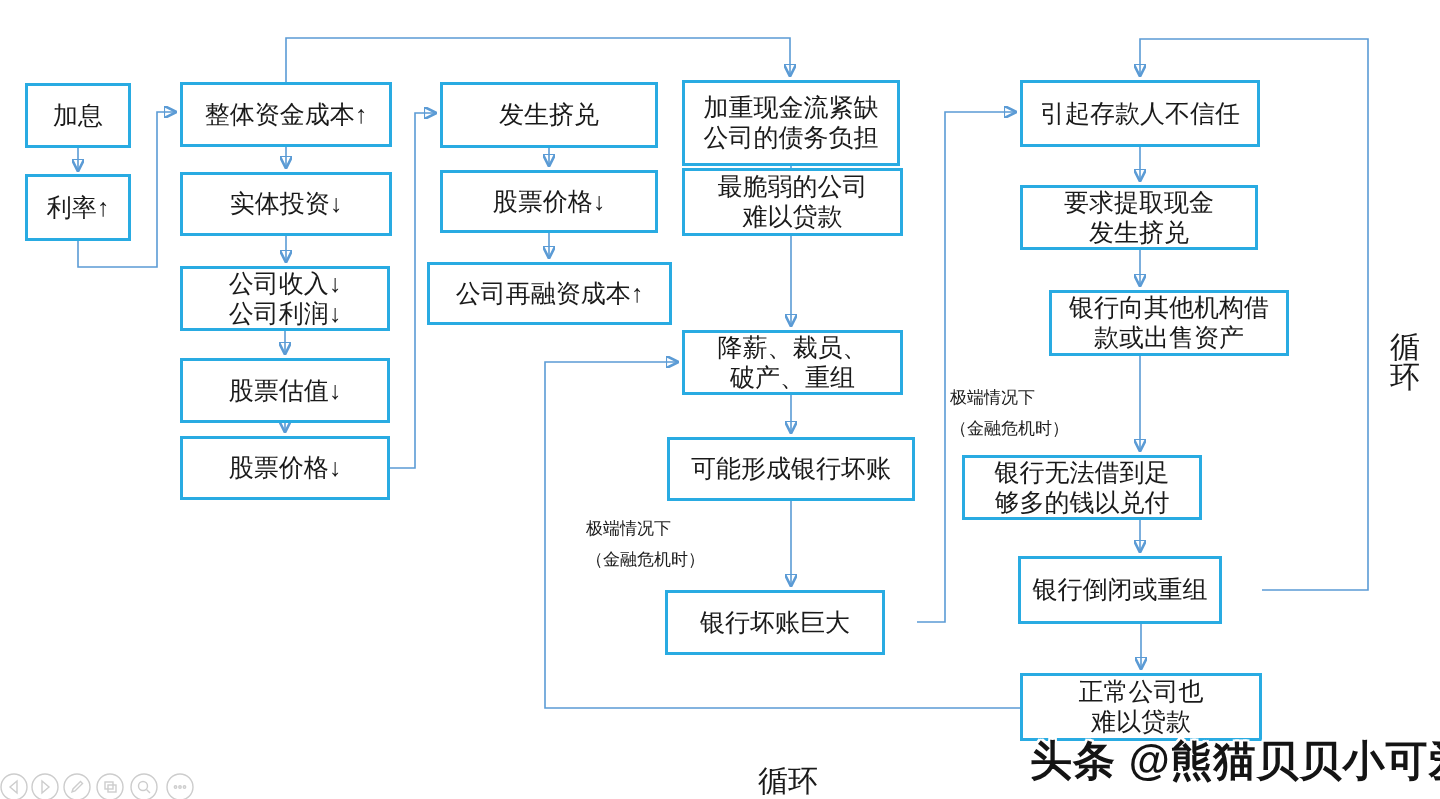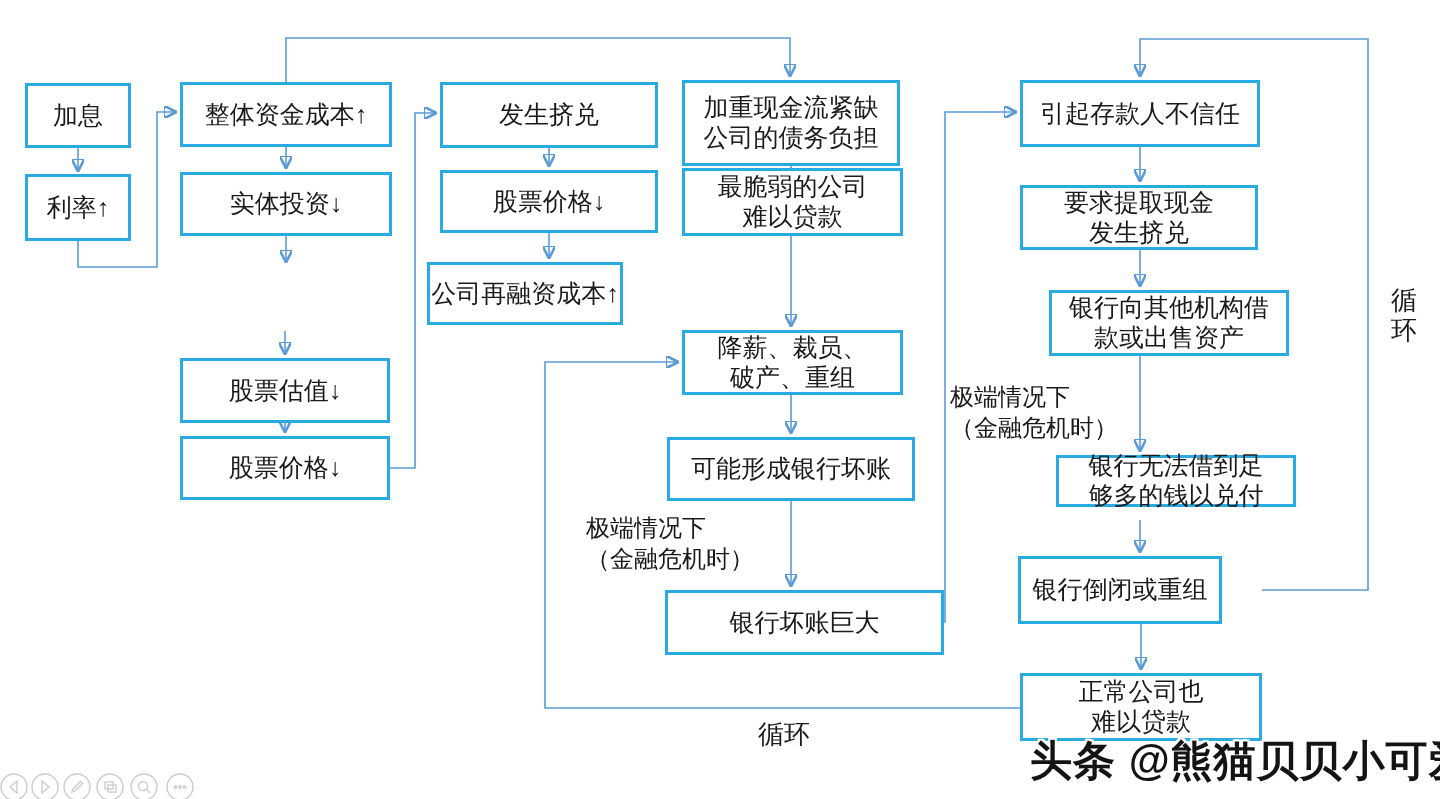--- a/index.html
+++ b/index.html
@@ -25,27 +25,27 @@
     justify-content: center;
     text-align: center;
     font-size: 25px;
     line-height: 30px;
     color: var(--text, #1a1a1a);
     white-space: pre-line;
   }
 
   .flabel {
     position: absolute;
-    font-size: 24px;
+    font-size: 17px;
     line-height: 31px;
     color: var(--text, #1a1a1a);
     white-space: pre-line;
     text-align: left;
   }
-  .flabel.cycle { font-size: 26px; }
+  .flabel.cycle { font-size: 30px; margin-top: 46px; }
   .flabel.vertical { width: 28px; word-break: break-all; line-height: 30px; text-align: center; }
 
   #watermark {
     position: absolute;
     left: 1030px;
     top: 733px;
     font-family: "Liberation Sans", "DejaVu Sans", sans-serif;
     font-size: 42px;
     font-weight: bold;
     letter-spacing: 1px;
@@ -101,42 +101,44 @@
     <path d="M1140 520 L1140 551" marker-end="url(#arrow)"></path>
     <path d="M1141 624 L1141 668" marker-end="url(#arrow)"></path>
     <path d="M1020 708 L545 708 L545 362 L677 362" marker-end="url(#arrow)"></path>
   </svg>
 
   <div class="box" style="left:25px;top:83px;width:106px;height:65px">加息</div>
   <div class="box" style="left:25px;top:174px;width:106px;height:67px">利率↑</div>
 
   <div class="box" style="left:180px;top:82px;width:212px;height:65px">整体资金成本↑</div>
   <div class="box" style="left:180px;top:172px;width:212px;height:64px">实体投资↓</div>
+  <div class="box" style="left:180px;top:266px;width:210px;height:65px">公司收入↓
+公司利润↓</div>
   <div class="box" style="left:180px;top:358px;width:210px;height:65px">股票估值↓</div>
   <div class="box" style="left:180px;top:436px;width:210px;height:64px">股票价格↓</div>
 
   <div class="box" style="left:440px;top:82px;width:218px;height:66px">发生挤兑</div>
   <div class="box" style="left:440px;top:170px;width:218px;height:63px">股票价格↓</div>
-  <div class="box" style="left:427px;top:262px;width:196px;height:63px">公司再融资成本↑</div>
+  <div class="box" style="left:427px;top:262px;width:245px;height:63px">公司再融资成本↑</div>
 
   <div class="box" style="left:682px;top:80px;width:218px;height:86px">加重现金流紧缺
 公司的债务负担</div>
   <div class="box" style="left:682px;top:168px;width:221px;height:68px">最脆弱的公司
 难以贷款</div>
   <div class="box" style="left:682px;top:330px;width:221px;height:65px">降薪、裁员、
 破产、重组</div>
   <div class="box" style="left:667px;top:437px;width:248px;height:64px">可能形成银行坏账</div>
-  <div class="box" style="left:665px;top:590px;width:279px;height:65px">银行坏账巨大</div>
+  <div class="box" style="left:665px;top:590px;width:220px;height:65px">银行坏账巨大</div>
 
   <div class="box" style="left:1020px;top:80px;width:240px;height:67px">引起存款人不信任</div>
   <div class="box" style="left:1020px;top:185px;width:238px;height:65px">要求提取现金
 发生挤兑</div>
   <div class="box" style="left:1049px;top:290px;width:240px;height:66px">银行向其他机构借
 款或出售资产</div>
-  <div class="box" style="left:1056px;top:455px;width:240px;height:52px">银行无法借到足
+  <div class="box" style="left:962px;top:455px;width:240px;height:65px">银行无法借到足
 够多的钱以兑付</div>
   <div class="box" style="left:1018px;top:556px;width:204px;height:68px">银行倒闭或重组</div>
   <div class="box" style="left:1020px;top:673px;width:242px;height:68px">正常公司也
 难以贷款</div>
 
   <div class="flabel" style="left:586px;top:513px">极端情况下
 （金融危机时）</div>
   <div class="flabel" style="left:950px;top:382px">极端情况下
 （金融危机时）</div>
   <div class="flabel cycle" style="left:758px;top:719px">循环</div>

